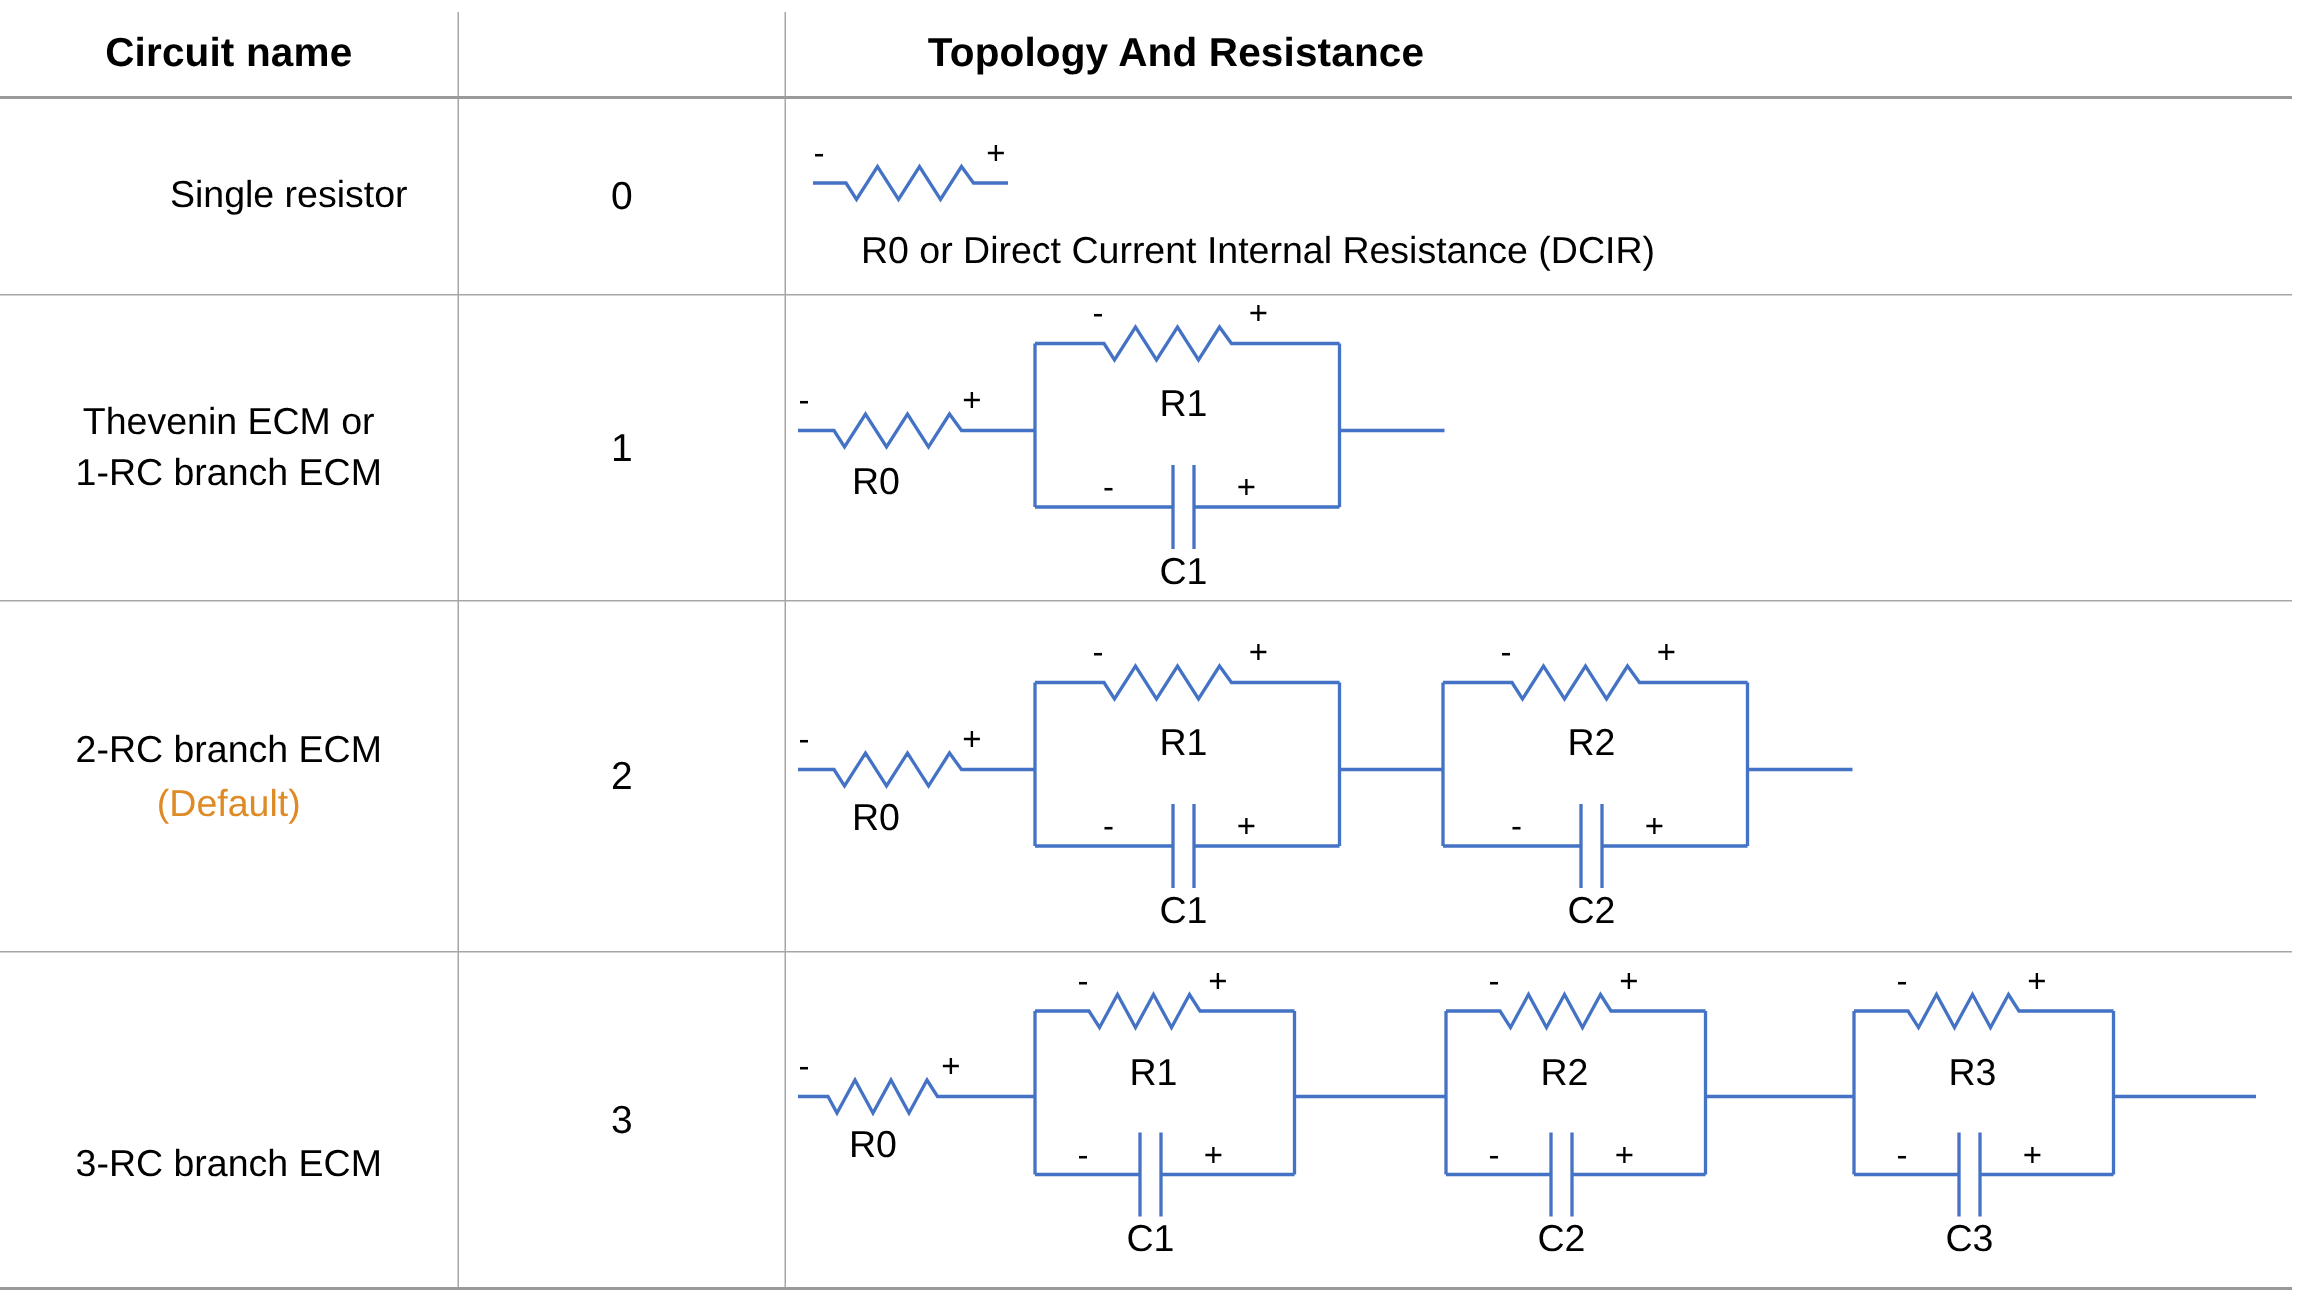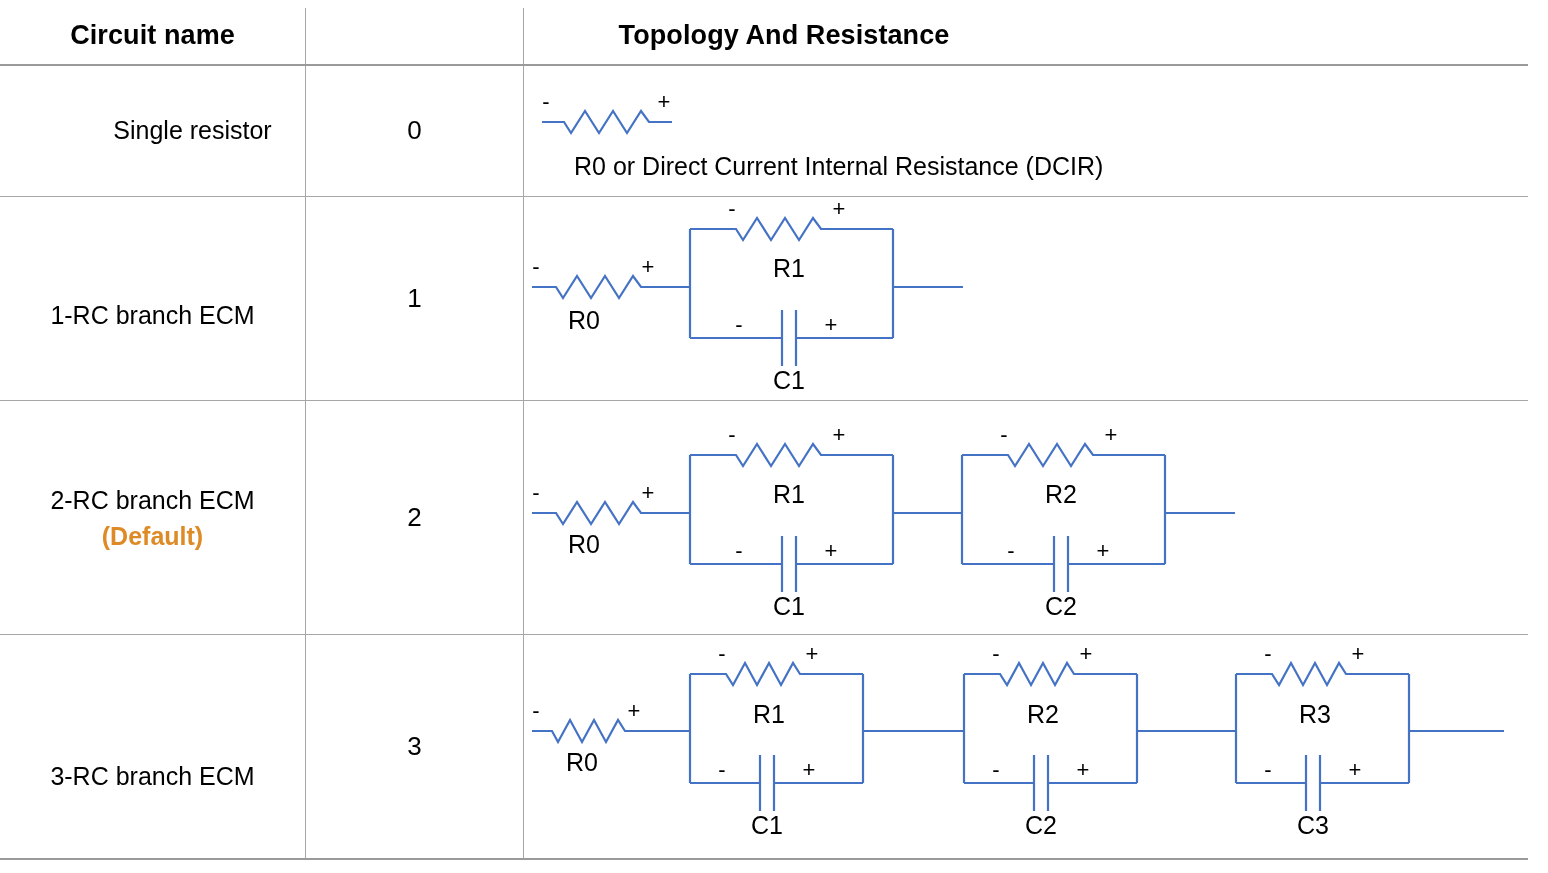--- a/index.html
+++ b/index.html
@@ -67,21 +67,21 @@
     line-height: 1.35;
     color: #000;
   }
 
   .num-txt {
     font-size: 26px;
     color: #000;
   }
 
   .default-txt {
-    font-weight: bold;
+    font-weight: normal;
     font-size: 25px;
     display: block;
     margin-top: 4px;
   }
 
   
   .diagram {
     position: absolute;
     pointer-events: none;
   }
@@ -144,21 +144,21 @@
           <path class="wire" stroke="#4472C4" d="M 18 57 L 40 57 L 47 68 L 61 46 L 75 68 L 89 46 L 103 68 L 117 46 L 125 57 L 148 57"></path>
         </g>
         <text class="sign" x="22" y="44" text-anchor="middle">-</text>
         <text class="sign" x="140" y="44" text-anchor="middle">+</text>
         <text class="lbl" x="50" y="110" text-anchor="start">R0 or   Direct Current Internal Resistance (DCIR)</text>
       </svg>
     </div>
 
     <div class="cell" style="left:0px; top:197px; width:305px; height:203px;">
       <span class="name-txt">
-        <br>
+        <span>Thevenin ECM or</span><br>
         <span>1-RC branch ECM</span>
       </span>
     </div>
 
     <div class="cell" style="left:306px; top:197px; width:217px; height:203px;">
       <span class="num-txt">1</span>
     </div>
 
     <div class="diagram" style="left:524px; top:197px; width:1024px; height:203px;">
       <svg width="1024" height="203" viewBox="0 0 1024 203" xmlns="http://www.w3.org/2000/svg">

